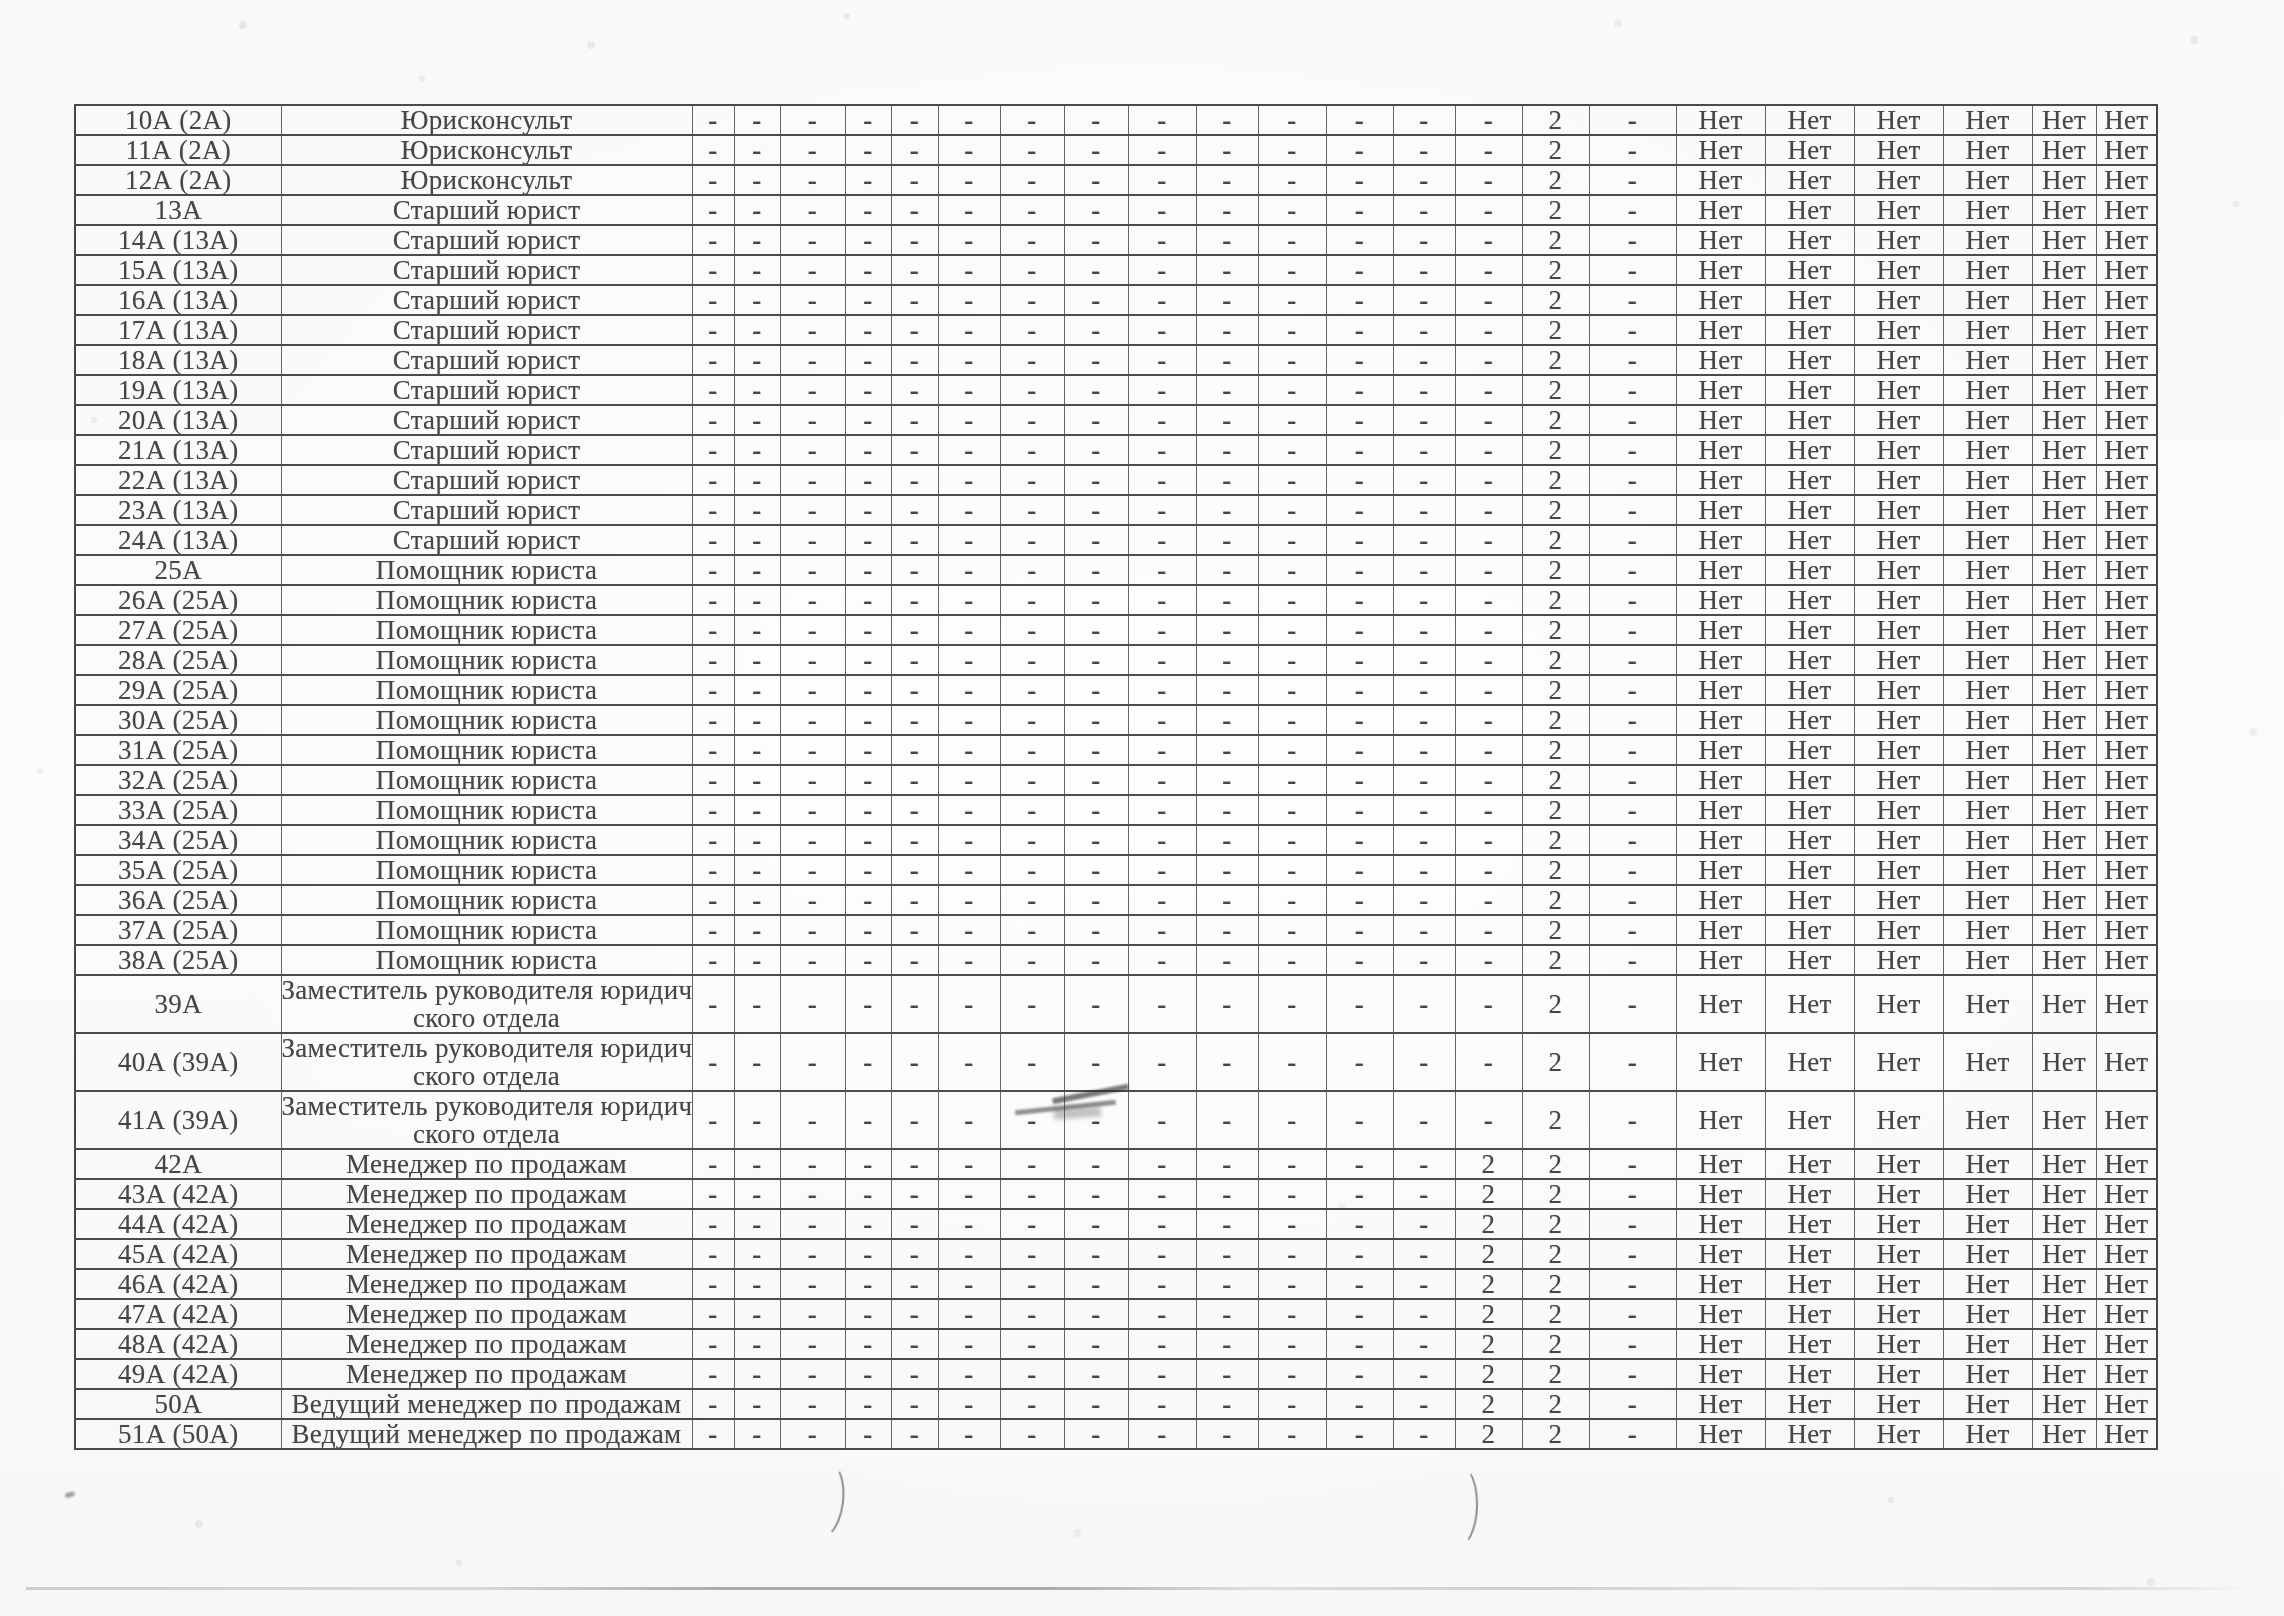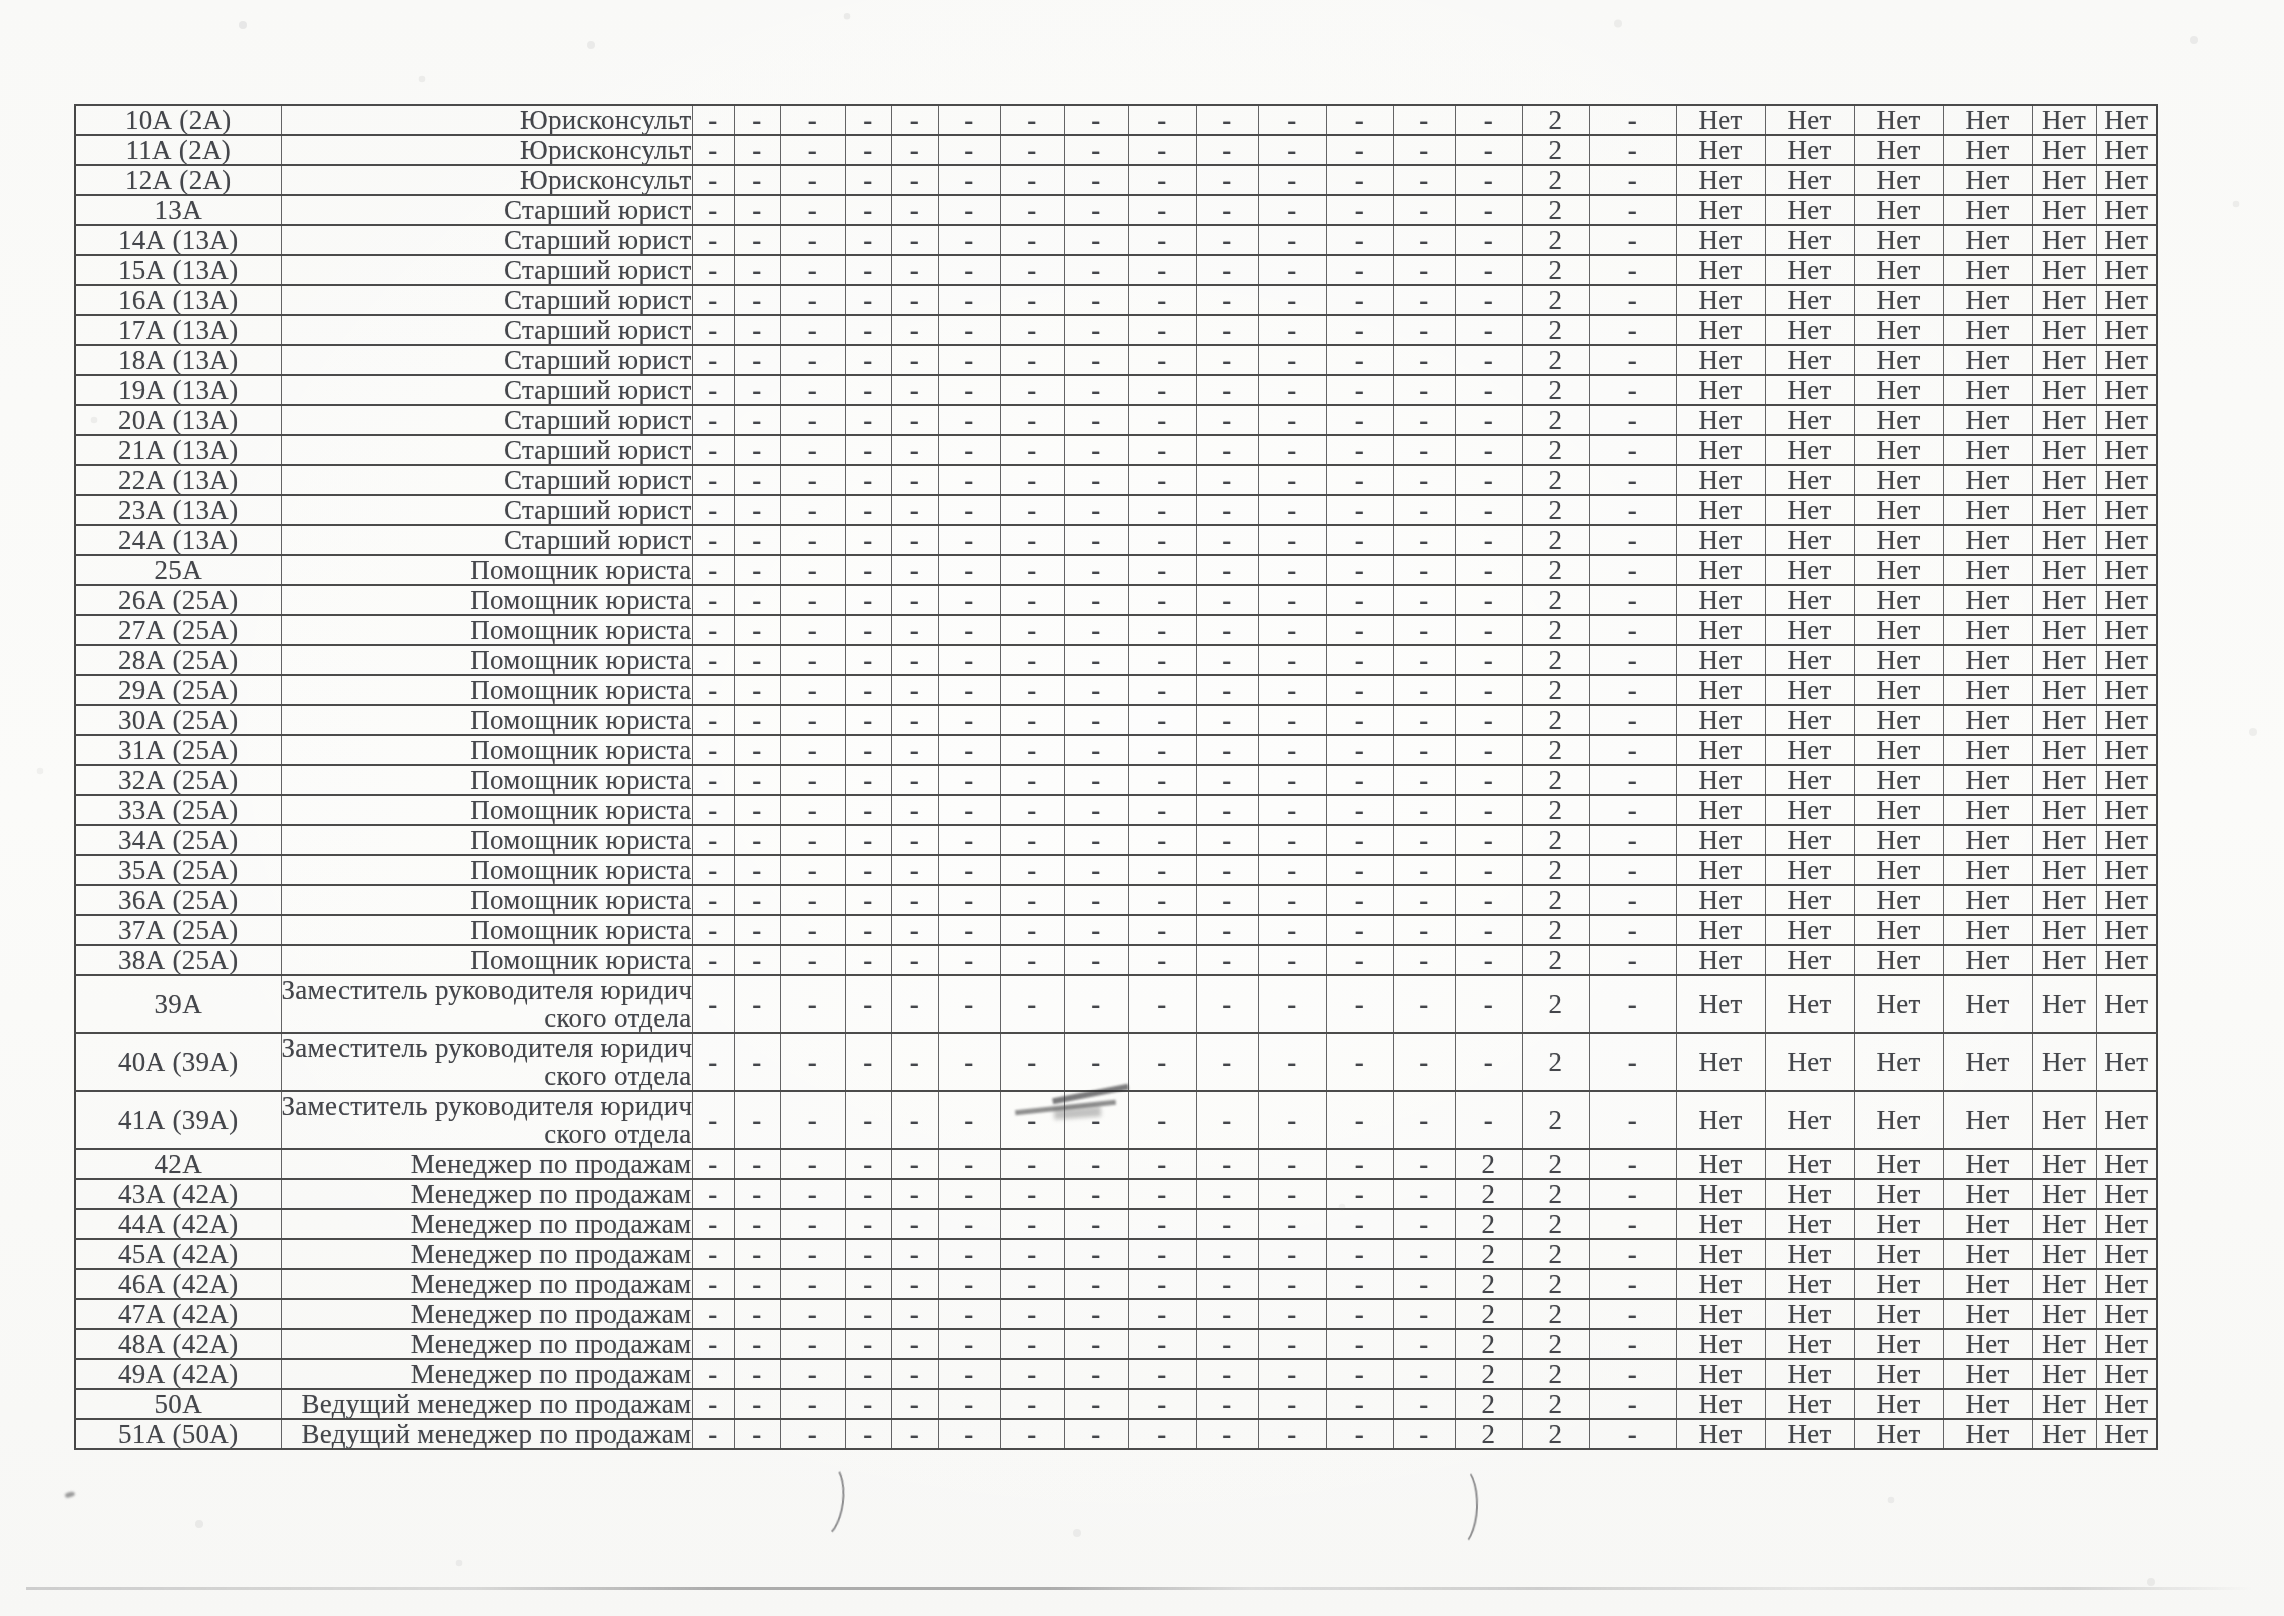--- a/index.html
+++ b/index.html
@@ -30,21 +30,21 @@
     vertical-align:middle;text-align:center;
     color:#45474c;
     font-size:27px;line-height:1;
     letter-spacing:0.3px;
     text-shadow:0 0 0.7px rgba(90,90,92,.45);
     overflow:hidden;white-space:nowrap;
   }
   table.grid{border:2px solid rgba(62,62,62,.95);}
   tr.r{height:30px;}
   tr.r.tall{height:57px;}
-  td.pos div{line-height:28px;text-align:right;}
+  td.pos div{line-height:28px;}
   td.d{font-weight:700;font-size:27px;color:#4a4c50;}
   td.num{font-size:28px;color:#4b4d52;}
   td.no{font-size:27px;color:#4b4d51;}
   td.code{letter-spacing:0.7px;}
 
   
   .artifact{position:absolute;pointer-events:none;}
   .smudge{left:1014px;top:1088px;width:117px;height:36px;}
   .smudge i{position:absolute;display:block;background:rgba(52,52,55,.55);}
   .smudge i.s1{left:1.3px;top:17px;width:101px;height:4.6px;transform:rotate(-6deg);filter:blur(1.3px);}

